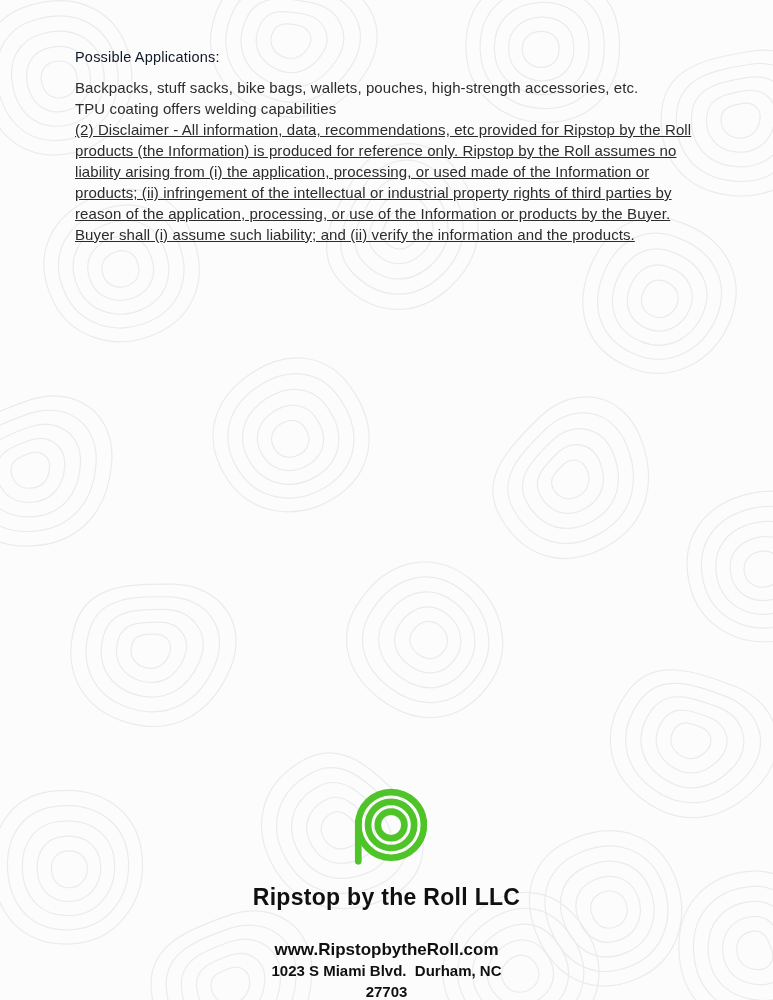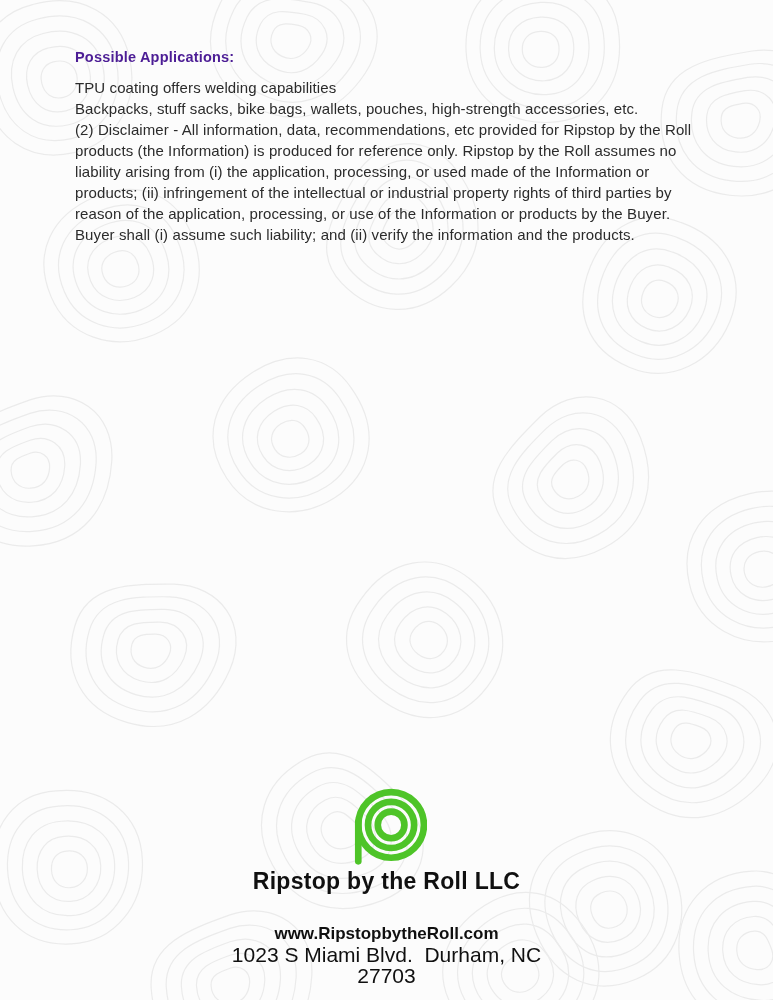--- a/index.html
+++ b/index.html
@@ -24,51 +24,52 @@
     z-index: 1;
     color: #2b2b2b;
     font-size: 15px;
     line-height: 21px;
     letter-spacing: 0.1px;
   }
   .heading {
     margin: 0 0 12px 0;
     font-size: 14.5px;
     line-height: 15px;
-    font-weight: bold;
-    color: #4c1d95;
+    font-weight: normal;
+    color: #0f172a;
     letter-spacing: 0.2px;
   }
   .content p { margin: 0; }
   .note-1 { margin-top: 26px; }
-  .note-2 { margin-top: 22px; }
+  .note-2 { margin-top: 22px; text-decoration: underline; }
   .footer {
     position: absolute;
     left: 0;
     right: 0;
     top: 788px;
     z-index: 1;
     text-align: center;
     color: #101010;
   }
   .logo { display: block; margin: 0 auto; }
   .company-name {
+    margin-top: 16px;
     font-size: 23px;
     font-weight: bold;
     letter-spacing: 0.3px;
   }
   .website {
     margin-top: 28px;
     font-size: 17px;
     font-weight: bold;
     line-height: 21px;
   }
   .address {
-    font-size: 21px;
-    font-weight: normal;
+    font-size: 15px;
+    font-weight: bold;
     line-height: 21px;
     white-space: pre-wrap;
   }
 </style>
 </head>
 <body>
 
 <svg class="contours" width="773" height="1000" viewBox="0 0 773 1000" aria-hidden="true">
   <defs>
     <path id="blob0" fill="none" vector-effect="non-scaling-stroke" d="M0 -55 C35 -52 54 -28 50 2 C46 32 22 54 -8 50 C-40 46 -56 22 -52 -10 C-48 -40 -28 -58 0 -55 Z"></path>
@@ -173,22 +174,22 @@
       <use href="#blob1" transform="translate(755 950) rotate(90) scale(0.35)"></use>
       <use href="#blob1" transform="translate(755 950) rotate(90) scale(0.62)"></use>
       <use href="#blob1" transform="translate(755 950) rotate(90) scale(0.9)"></use>
       <use href="#blob1" transform="translate(755 950) rotate(90) scale(1.18)"></use>
       <use href="#blob1" transform="translate(755 950) rotate(90) scale(1.46)"></use>
     </g>
 </svg>
 
 <div class="content">
   <h3 class="heading">Possible Applications:</h3>
+  <p>Backpacks, stuff sacks, bike bags, wallets, pouches, high-strength accessories, etc.</p>
   <p>TPU coating offers welding capabilities</p>
-  <p>Backpacks, stuff sacks, bike bags, wallets, pouches, high-strength accessories, etc.</p>
   <p class="note-2">(2) Disclaimer - All information, data, recommendations, etc provided for Ripstop by the Roll products (the Information) is produced for reference only. Ripstop by the Roll assumes no liability arising from (i) the application, processing, or used made of the Information or products; (ii) infringement of the intellectual or industrial property rights of third parties by reason of the application, processing, or use of the Information or products by the Buyer. Buyer shall (i) assume such liability; and (ii) verify the information and the products.</p>
 </div>
 
 <div class="footer">
   <svg class="logo" width="80" height="80" viewBox="0 0 78 78" aria-hidden="true">
     <g fill="none" stroke-linecap="round" stroke="#4ec428">
       <circle cx="43" cy="36" r="32" stroke-width="6.5"></circle>
       <circle cx="43" cy="36" r="22.5" stroke-width="6.5"></circle>
       <circle cx="43" cy="36" r="13" stroke-width="6.5"></circle>
       <line x1="11" y1="33" x2="11" y2="71.5" stroke-width="6.5"></line>

